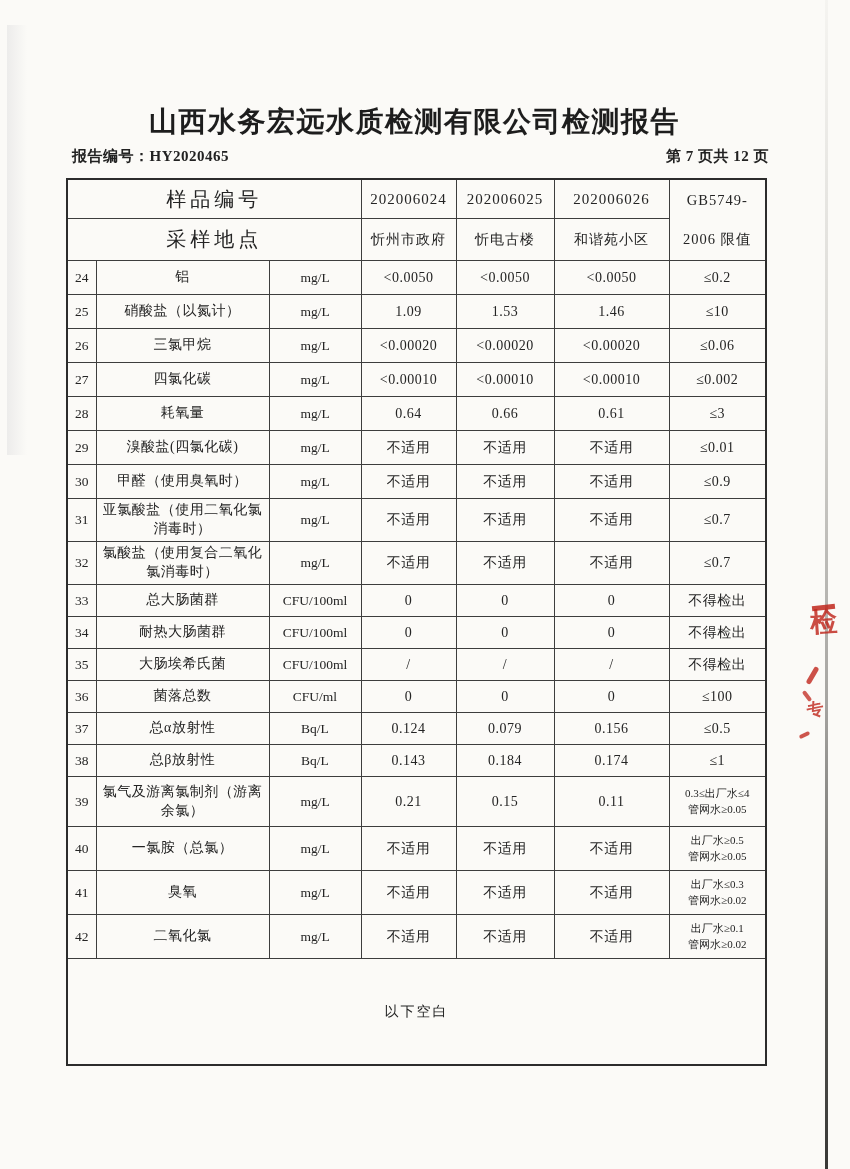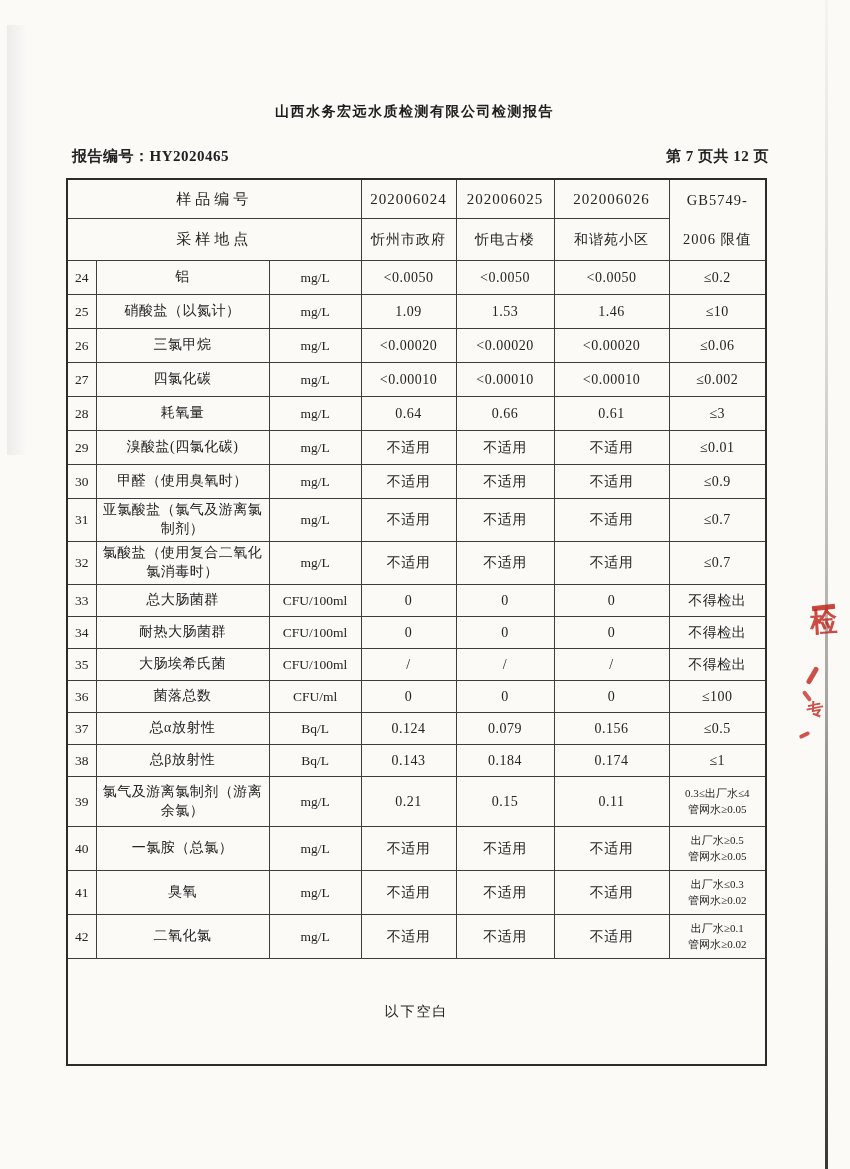--- a/index.html
+++ b/index.html
@@ -15,21 +15,21 @@
     background:linear-gradient(to bottom,
       rgba(190,188,182,.10) 0%, rgba(160,158,152,.35) 30%,
       rgba(110,108,104,.60) 60%, rgba(55,55,52,.85) 85%, rgba(35,35,33,.9) 100%);
   }
   .scan-smudge-left{
     position:absolute;left:7px;top:25px;width:20px;height:430px;
     background:linear-gradient(to right, rgba(185,186,192,.22), rgba(185,186,192,0));
   }
   .doc-title{
     position:absolute;top:103px;left:66px;width:697px;
-    text-align:center;font-size:14px;font-weight:bold;letter-spacing:1.5px;
+    text-align:center;font-size:28px;font-weight:bold;letter-spacing:1.5px;
     color:#1d1d1d;
   }
   .meta-row{
     position:absolute;top:147px;left:72px;width:697px;
     display:flex;justify-content:space-between;
     font-size:15px;font-weight:600;letter-spacing:.5px;color:#222;
   }
   
   table.results{
     position:absolute;top:178px;left:66px;width:699px;
@@ -37,21 +37,21 @@
     border:2px solid #2c2c2c;
   }
   table.results th, table.results td{
     border:1px solid #3d3d3d;
     text-align:center;vertical-align:middle;
     padding:1px 3px;font-weight:normal;
     overflow:hidden;
   }
   tr.h1{height:38px}
   tr.h2{height:40px}
-  .head-label{font-size:15px;letter-spacing:4px;}
+  .head-label{font-size:20px;letter-spacing:4px;}
   .head-num{font-size:15px;letter-spacing:1px;}
   .head-loc{font-size:14px;letter-spacing:1px;}
   .limit-head{font-size:14.5px;letter-spacing:1px;padding:0;}
   .limit-head div{height:39px;line-height:39px;}
   .c-no{font-size:13.5px;}
   .c-name{text-align:left;padding:2px 6px 2px 9px;font-size:14px;letter-spacing:.5px;line-height:1.35;}
   .c-unit{font-size:13.5px;}
   .c-val{font-size:14px;letter-spacing:.5px;}
   .c-limit{font-size:14px;letter-spacing:.5px;}
   .c-limit.small{font-size:11px;letter-spacing:0;line-height:1.4;padding:1px 1px;}
@@ -173,21 +173,21 @@
         <td class="c-no">30</td>
         <td class="c-name">甲醛（使用臭氧时）</td>
         <td class="c-unit">mg/L</td>
         <td class="c-val">不适用</td>
         <td class="c-val">不适用</td>
         <td class="c-val">不适用</td>
         <td class="c-limit">≤0.9</td>
       </tr>
       <tr style="height: 43px;">
         <td class="c-no">31</td>
-        <td class="c-name">亚氯酸盐（氯气及游离氯制剂）</td>
+        <td class="c-name">亚氯酸盐（使用二氧化氯消毒时）</td>
         <td class="c-unit">mg/L</td>
         <td class="c-val">不适用</td>
         <td class="c-val">不适用</td>
         <td class="c-val">不适用</td>
         <td class="c-limit">≤0.7</td>
       </tr>
       <tr style="height: 43px;">
         <td class="c-no">32</td>
         <td class="c-name">氯酸盐（使用复合二氧化氯消毒时）</td>
         <td class="c-unit">mg/L</td>

